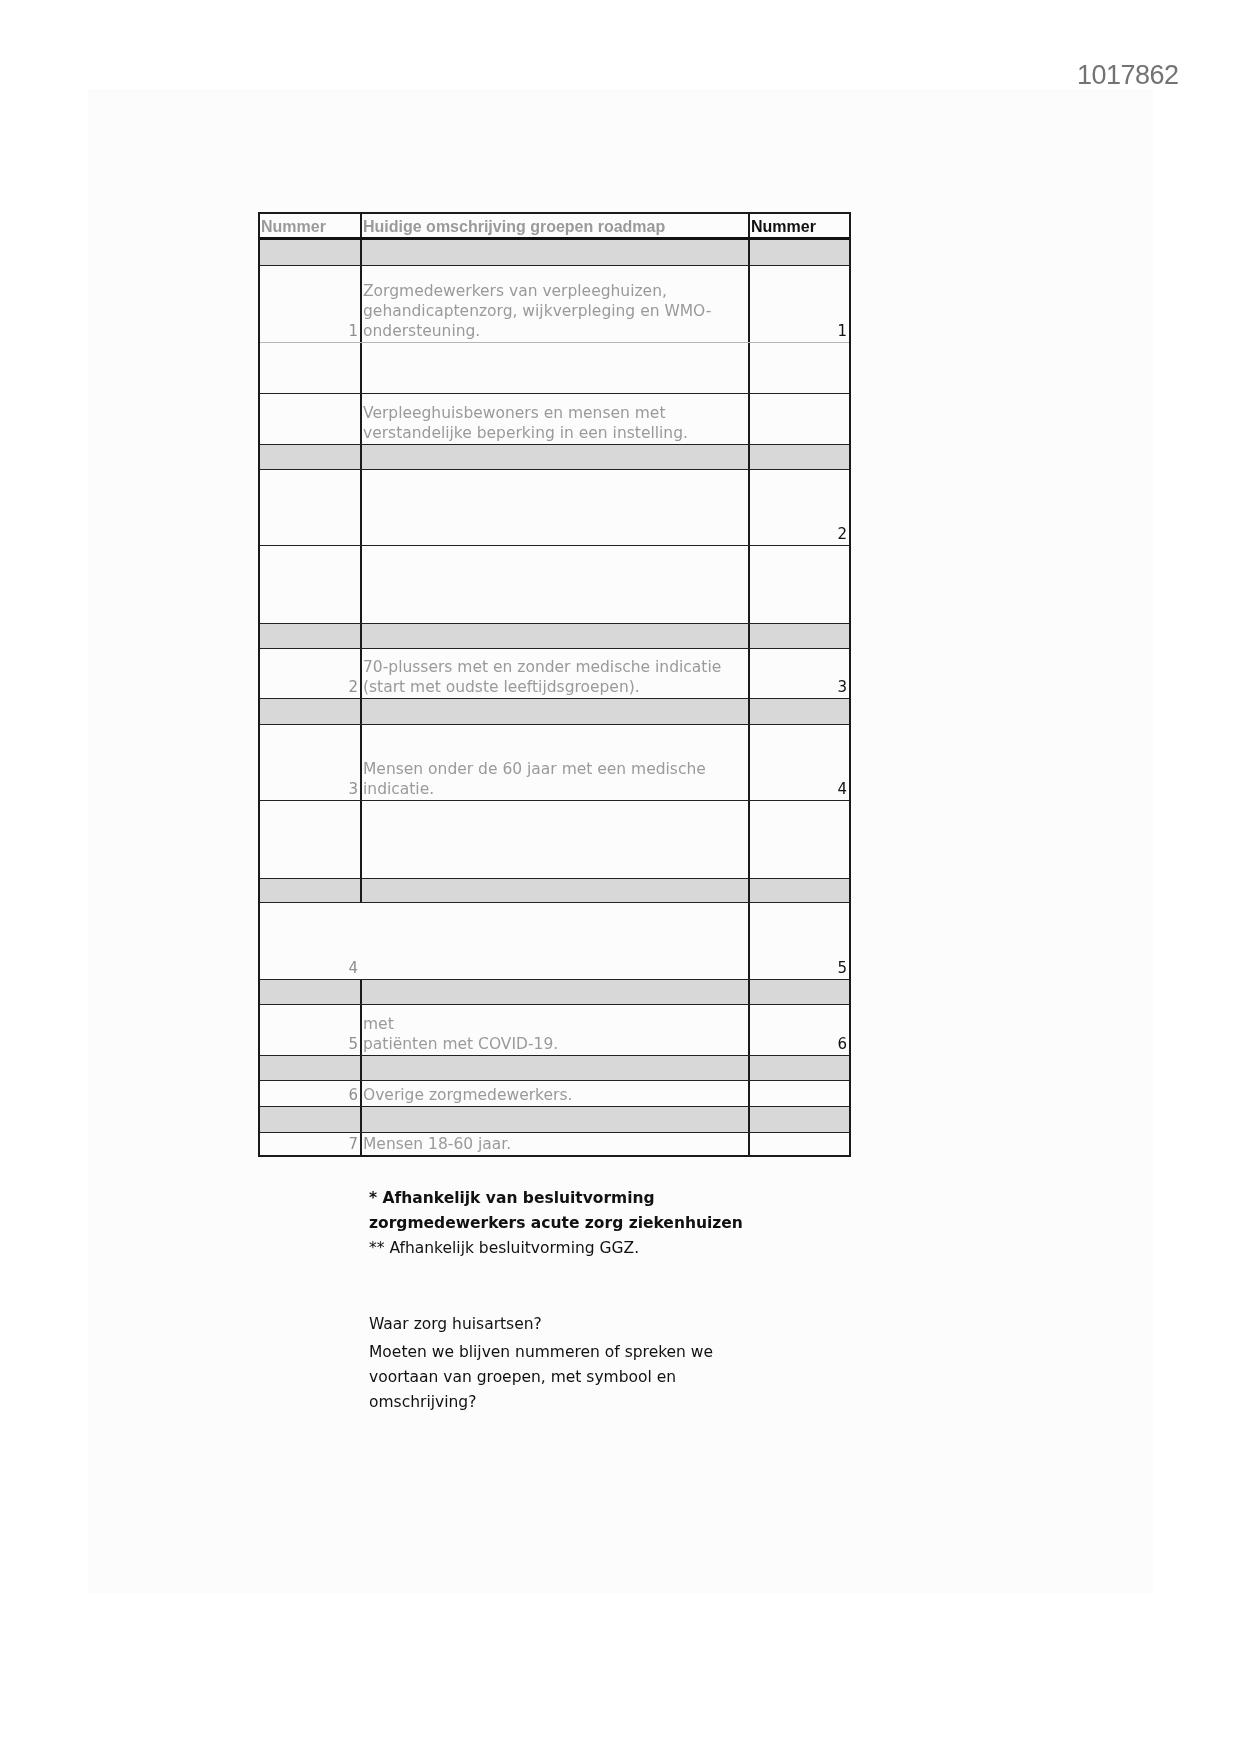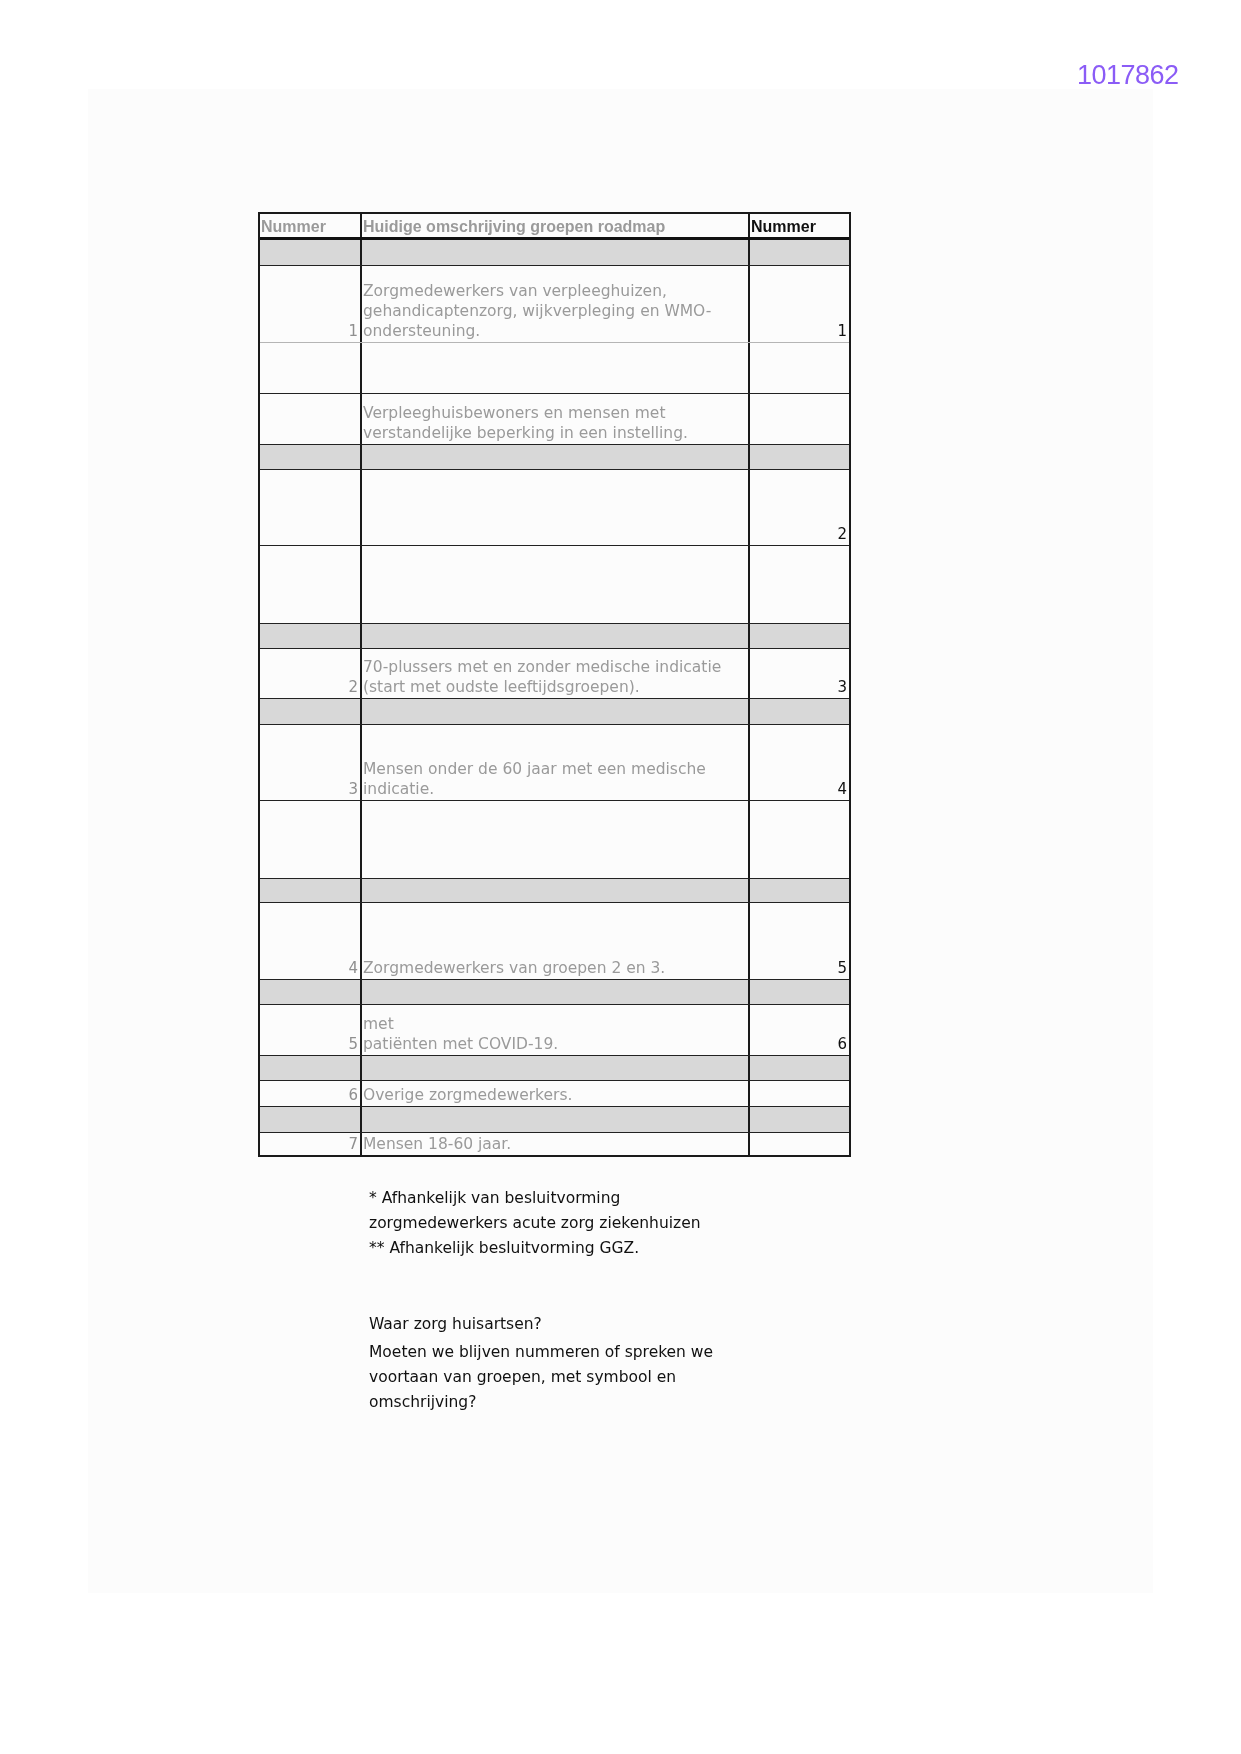--- a/index.html
+++ b/index.html
@@ -1,20 +1,20 @@
 <!DOCTYPE html>
 <html><head>
 <meta charset="utf-8">
 <style>
   html, body { margin: 0; padding: 0; background: #ffffff; }
   body { width: 1241px; height: 1754px; position: relative; overflow: hidden;
          font-family: "DejaVu Sans", "Liberation Sans", sans-serif; }
   .page-bg { position: absolute; left: 88px; top: 89px; width: 1065px; height: 1504px; background: #fcfcfc; }
   .doc-id { position: absolute; left: 1077px; top: 60px; font-family: "Liberation Sans", sans-serif;
-            font-size: 27px; color: #8b5cf6; letter-spacing: -0.5px; }
+            font-size: 27px; color: #737373; letter-spacing: -0.5px; }
   .tbl { position: absolute; left: 258px; top: 212px; width: 593px; height: 945px;
          border: 2px solid #1a1a1a; box-sizing: border-box; }
   .row { position: absolute; left: 0; width: 589px; box-sizing: border-box; border-bottom: 1px solid #222; }
   .row.gray { background: #d8d8d8; }
   .row.light-bottom { border-bottom: 1px solid #b5b5b5; }
   .row.header { border-bottom: 3px solid #111; }
   .cell { position: absolute; top: 0; bottom: 0; box-sizing: border-box; }
   .c1 { left: 0; width: 100px; }
   .c2 { left: 100px; width: 442px; border-left: 2px solid #1a1a1a; }
   .c3 { left: 488px; width: 101px; border-left: 2px solid #1a1a1a; }
@@ -151,23 +151,20 @@
   <div class="row gray" style="top:665px;height:24px;">
     <div class="cell c1"></div>
       <div class="cell c2"></div>
       <div class="cell c3"></div>
   </div>
 
   <div class="row" style="top:689px;height:77px;">
     <div class="cell c1">
         <span class="num-left">4</span>
       </div>
-    <div class="cell c2">
-        <span class="desc">Zorgmedewerkers van groepen 2 en 3.</span>
-      </div>
     <div class="cell c3">
         <span class="num-right">5</span>
       </div>
   </div>
 
   <div class="row gray" style="top:766px;height:25px;">
     <div class="cell c1"></div>
       <div class="cell c2"></div>
       <div class="cell c3"></div>
   </div>
@@ -211,19 +208,19 @@
     <div class="cell c1">
         <span class="num-left">7</span>
       </div>
     <div class="cell c2">
         <span class="desc">Mensen 18-60 jaar.</span>
       </div>
     <div class="cell c3"></div>
   </div>
 </div>
 
-<div class="notes" style="top:1186px;">* Afhankelijk van besluitvorming
+<div class="notes" style="top:1186px;font-weight:bold;">* Afhankelijk van besluitvorming
 zorgmedewerkers acute zorg ziekenhuizen</div>
 <div class="notes" style="top:1236px;">** Afhankelijk besluitvorming GGZ.</div>
 <div class="notes" style="top:1312px;">Waar zorg huisartsen?</div>
 <div class="notes" style="top:1340px;">Moeten we blijven nummeren of spreken we
 voortaan van groepen, met symbool en
 omschrijving?</div>
 
 </body></html>

